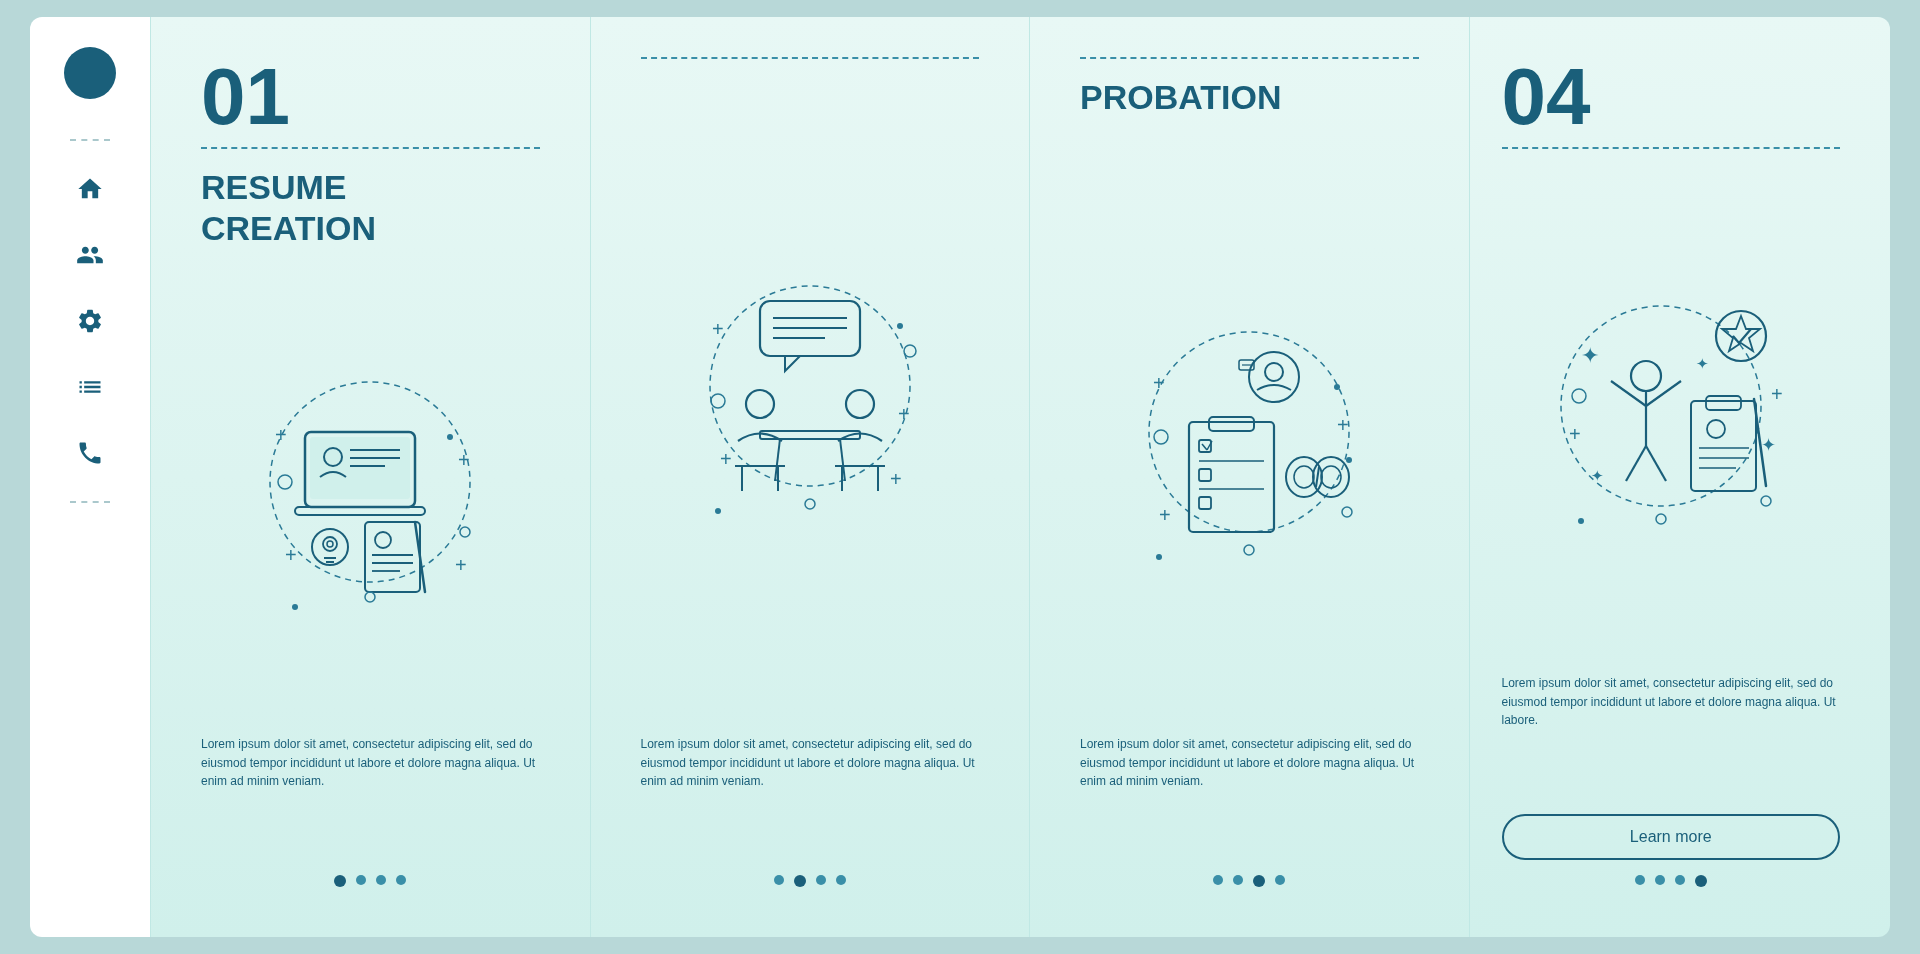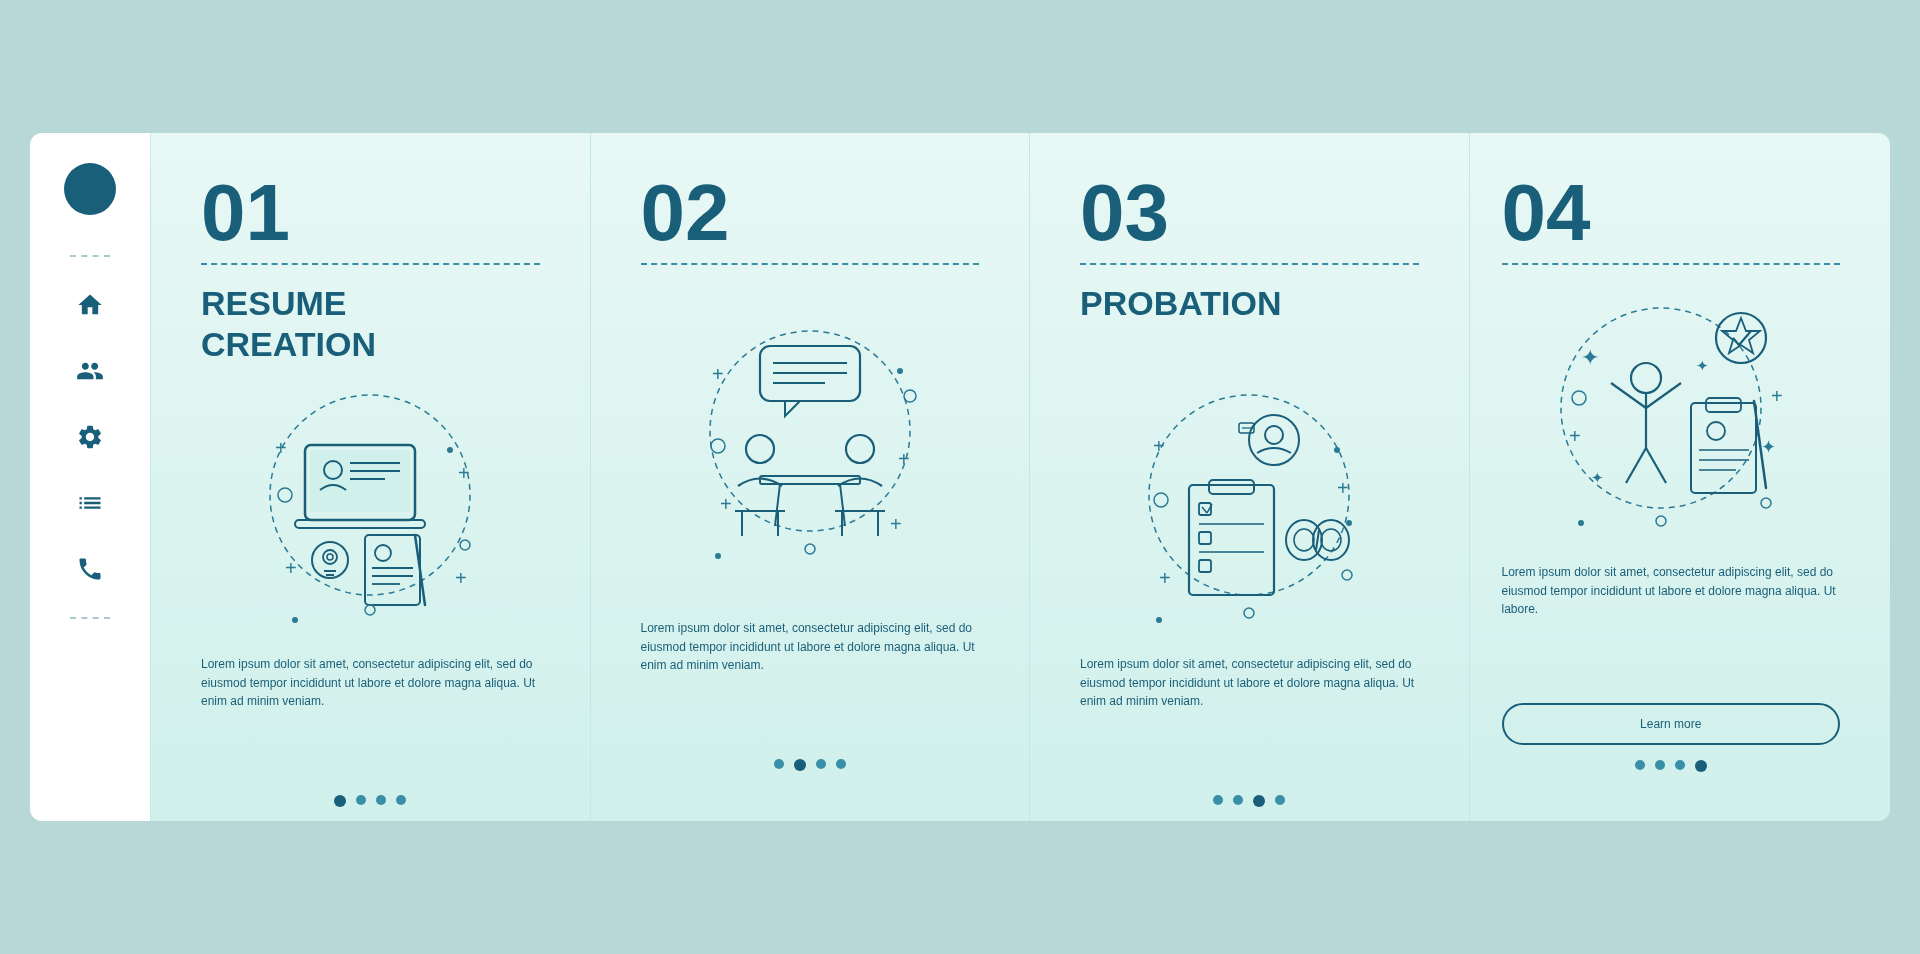--- a/index.html
+++ b/index.html
@@ -10,21 +10,21 @@
       display: flex;
       align-items: center;
       justify-content: center;
       font-family: 'Arial', sans-serif;
       overflow: hidden;
     }
 
     .main-container {
       display: flex;
       width: 1860px;
-      height: 688px;
+      height: 920px;
       gap: 0;
     }
 
     
     .sidebar {
       width: 120px;
       background: #ffffff;
       border-radius: 12px 0 0 12px;
       display: flex;
       flex-direction: column;
@@ -154,21 +154,21 @@
       width: 12px;
       height: 12px;
     }
 
     .learn-more-btn {
       border: 2px solid #1a5f7a;
       border-radius: 30px;
       padding: 12px 40px;
       background: transparent;
       color: #1a5f7a;
-      font-size: 12px;
+      font-size: 16px;
       font-weight: 500;
       cursor: pointer;
       display: inline-block;
       text-align: center;
       margin-bottom: 15px;
     }
   </style>
 </head>
 <body>
 
@@ -264,21 +264,20 @@
       <div class="card-description">Lorem ipsum dolor sit amet, consectetur adipiscing elit, sed do eiusmod tempor incididunt ut labore et dolore magna aliqua. Ut enim ad minim veniam.</div>
       <div class="card-dots">
         <div class="dot active"></div>
         <div class="dot"></div>
         <div class="dot"></div>
         <div class="dot"></div>
       </div>
     </div>
 
     <div class="card">
-      <div class="card-number">02</div>
       <hr class="card-divider">
       <div class="card-illustration">
         <svg viewBox="0 0 280 260" xmlns="http://www.w3.org/2000/svg">
 
           <circle cx="140" cy="120" r="100" fill="none" stroke="#2a7a96" stroke-width="1.5" stroke-dasharray="6,5"></circle>
 
           <rect x="90" y="35" width="100" height="55" rx="10" fill="none" stroke="#1a5f7a" stroke-width="2.2"></rect>
           <path d="M115 90 l0 15 l15 -15" fill="none" stroke="#1a5f7a" stroke-width="2"></path>
 
           <line x1="103" y1="52" x2="177" y2="52" stroke="#1a5f7a" stroke-width="2"></line>
@@ -319,21 +318,20 @@
       <div class="card-description">Lorem ipsum dolor sit amet, consectetur adipiscing elit, sed do eiusmod tempor incididunt ut labore et dolore magna aliqua. Ut enim ad minim veniam.</div>
       <div class="card-dots">
         <div class="dot"></div>
         <div class="dot active"></div>
         <div class="dot"></div>
         <div class="dot"></div>
       </div>
     </div>
 
     <div class="card">
-      <div class="card-number">03</div>
       <hr class="card-divider">
       <div class="card-title">PROBATION</div>
       <div class="card-illustration">
         <svg viewBox="0 0 280 260" xmlns="http://www.w3.org/2000/svg">
 
           <circle cx="140" cy="120" r="100" fill="none" stroke="#2a7a96" stroke-width="1.5" stroke-dasharray="6,5"></circle>
 
           <circle cx="165" cy="65" r="25" fill="none" stroke="#1a5f7a" stroke-width="2"></circle>
           <circle cx="165" cy="60" r="9" fill="none" stroke="#1a5f7a" stroke-width="2"></circle>
           <path d="M148 78 Q165 68 182 78" fill="none" stroke="#1a5f7a" stroke-width="2"></path>

